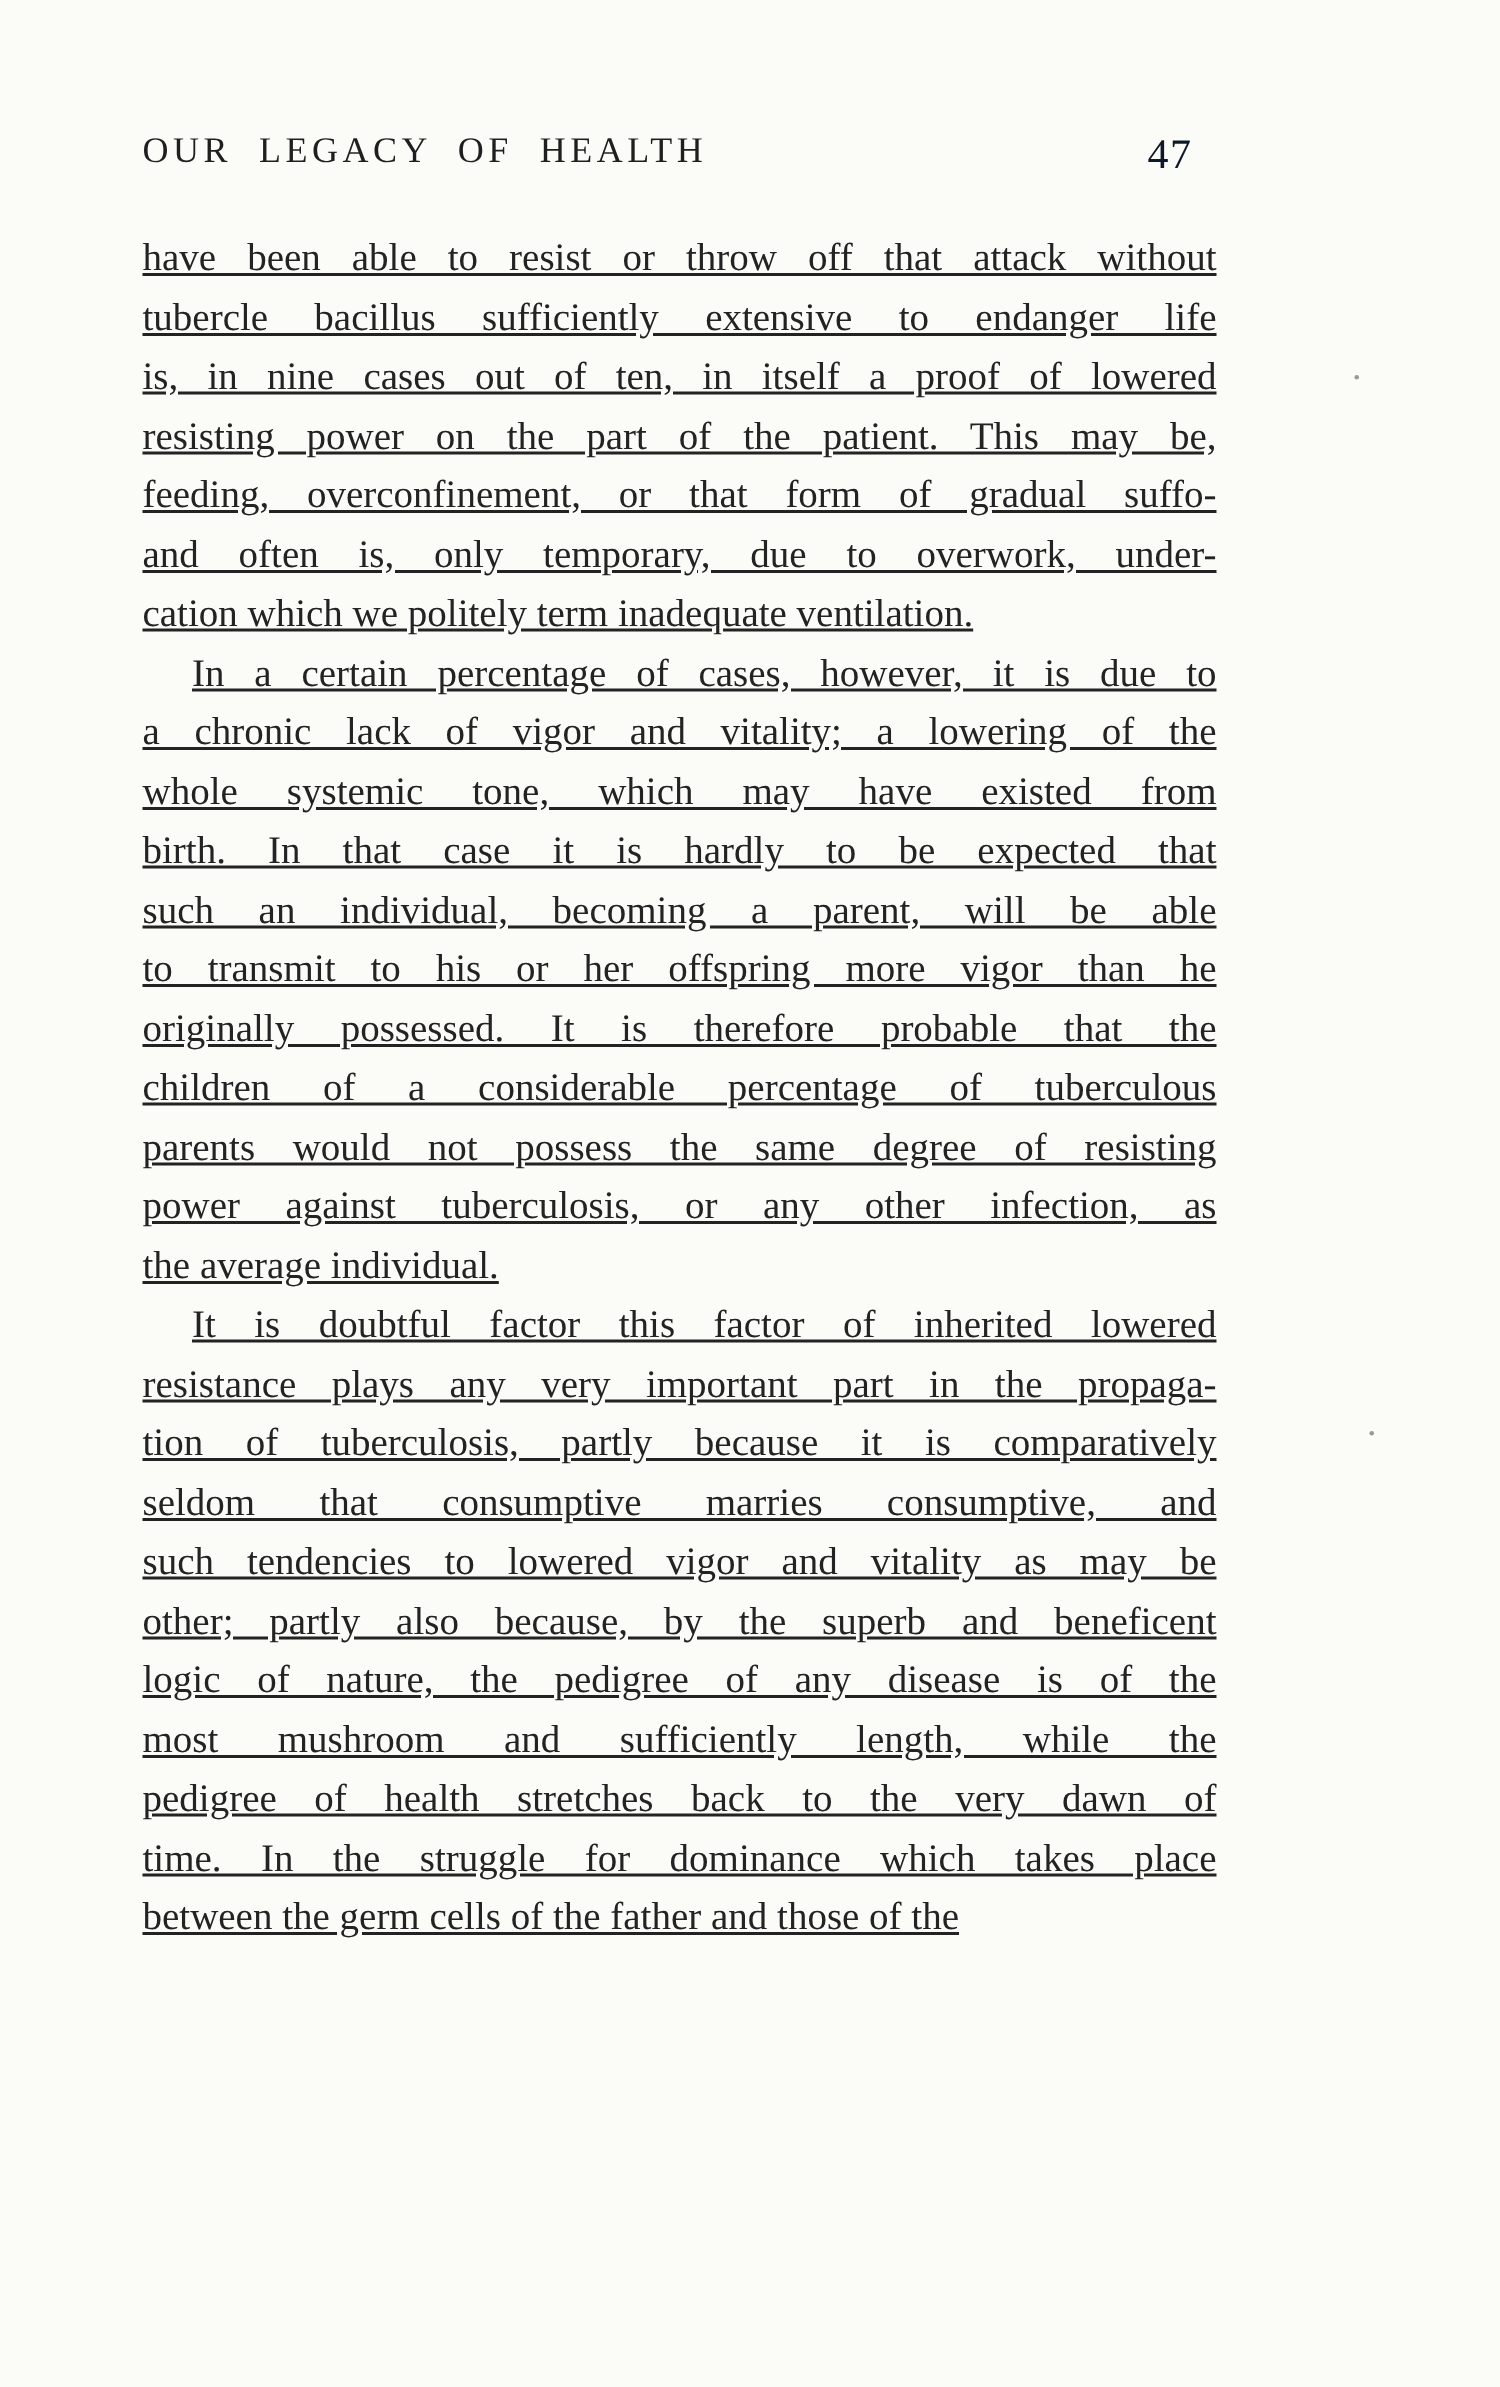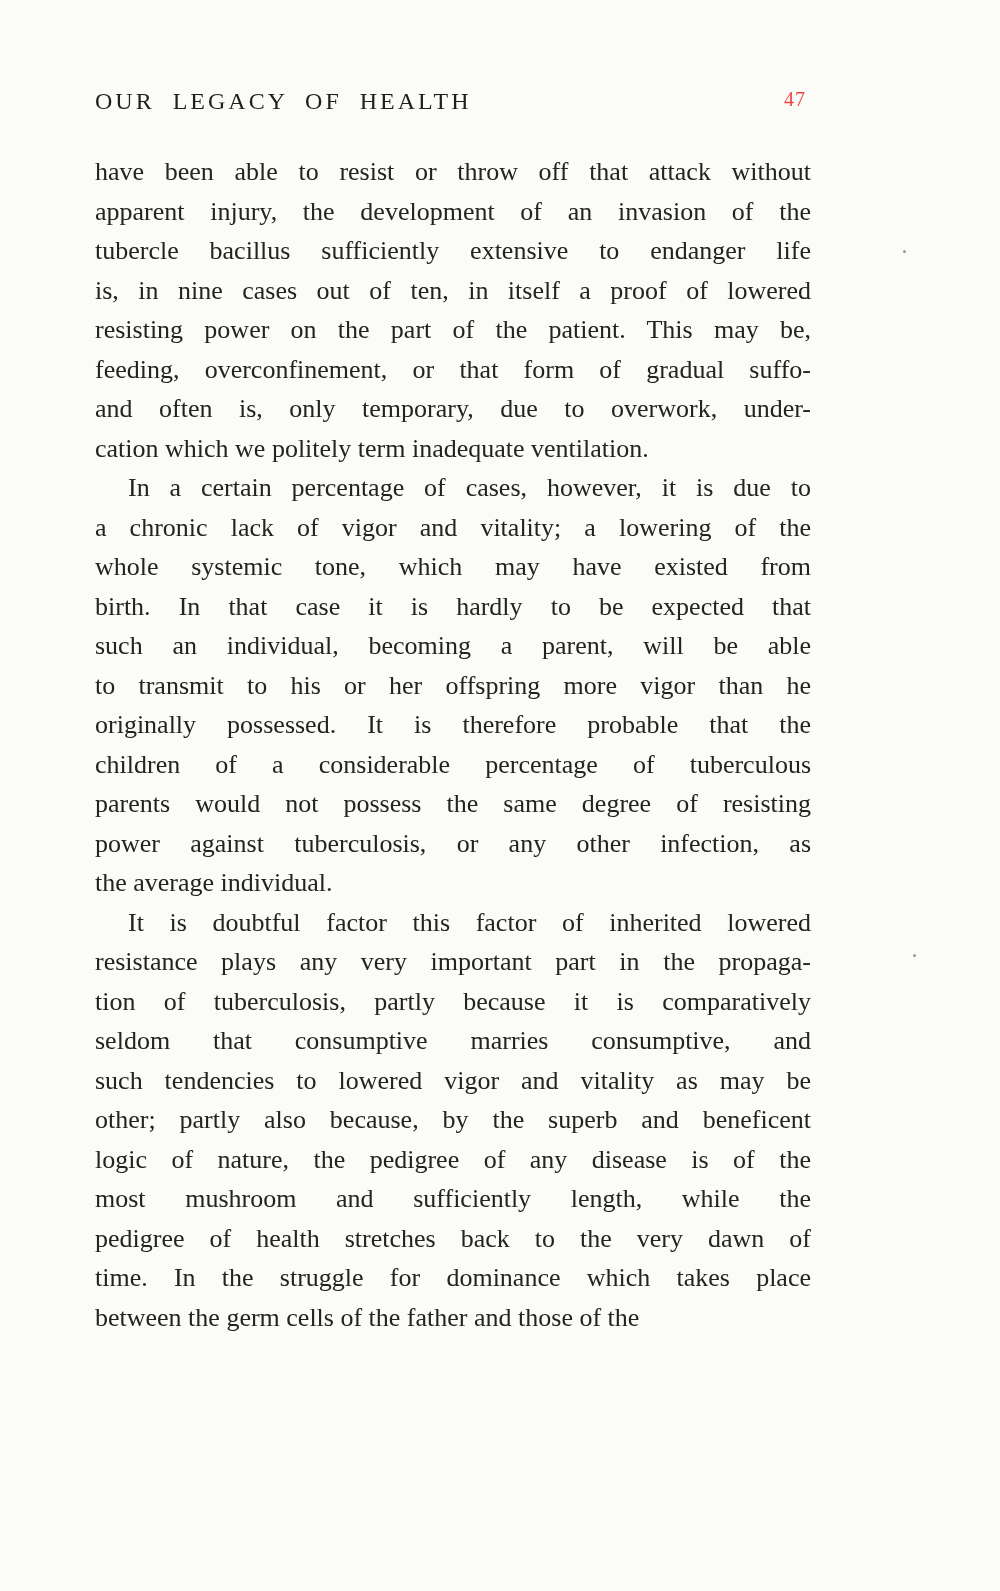--- a/index.html
+++ b/index.html
@@ -36,32 +36,33 @@
     left: 0;
     right: 0;
     text-align: left;
     font-size: 24px;
     letter-spacing: 3px;
     word-spacing: 9px;
     color: #1f1f1f;
   }
   .page-number {
     position: absolute;
-    right: 5px;
+    right: 16px;
     top: 0;
-    font-size: 20px;
+    font-size: 28px;
     letter-spacing: 1px;
-    color: #ef4444;
+    color: #0f172a;
   }
   .body-text {
     font-size: 26px;
   }
   .paragraph {
     margin: 0;
     padding: 0;
+    text-decoration: underline;
   }
   .line {
     line-height: 39.5px;
     text-align: justify;
     text-align-last: justify;
     white-space: normal;
     color: #232323;
   }
   .line.last-line {
     text-align-last: left;
@@ -92,21 +93,20 @@
 
 <div class="page">
   <div class="content-column">
     <div class="running-header">
       <span class="running-title">OUR LEGACY OF HEALTH</span>
       <span class="page-number">47</span>
     </div>
     <div class="body-text" id="paragraphs">
         <div class="paragraph">
           <div class="line">have been able to resist or throw off that attack without</div>
-          <div class="line">apparent injury, the development of an invasion of the</div>
           <div class="line">tubercle bacillus sufficiently extensive to endanger life</div>
           <div class="line">is, in nine cases out of ten, in itself a proof of lowered</div>
           <div class="line">resisting power on the part of the patient. This may be,</div>
           <div class="line">feeding, overconfinement, or that form of gradual suffo-</div>
           <div class="line">and often is, only temporary, due to overwork, under-</div>
           <div class="line last-line">cation which we politely term inadequate ventilation.</div>
         </div>
         <div class="paragraph">
           <div class="line first-indent">In a certain percentage of cases, however, it is due to</div>
           <div class="line">a chronic lack of vigor and vitality; a lowering of the</div>

